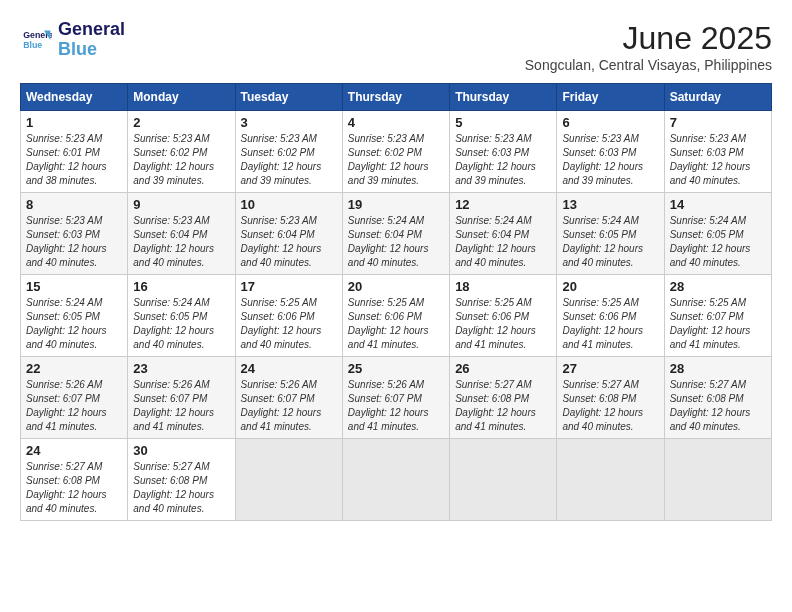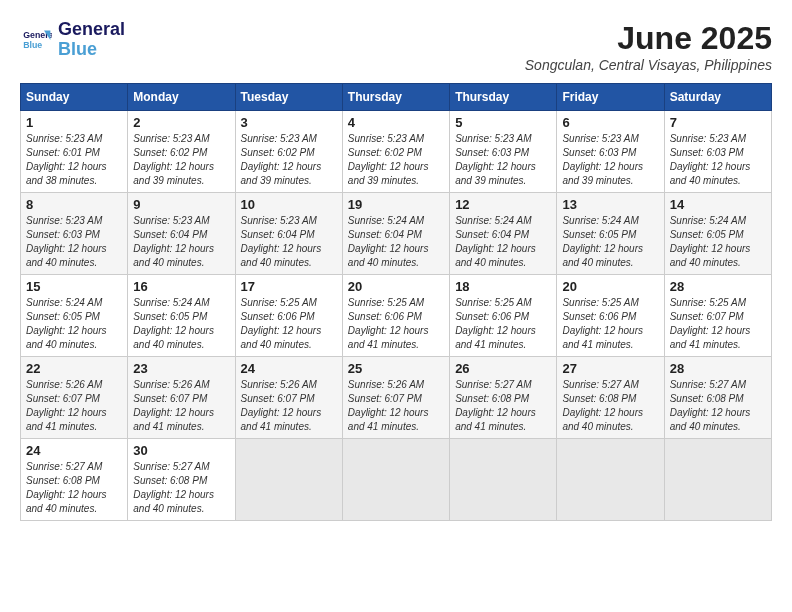--- a/index.html
+++ b/index.html
@@ -32,27 +32,26 @@
     .logo-icon {
       width: 32px;
       height: 32px;
       margin-right: 6px;
     }
     .title-area {
       text-align: right;
     }
     .month-title {
       font-size: 32px;
-      font-weight: bold;
+      font-weight: normal;
       color: #222;
     }
     .subtitle {
       font-size: 14px;
       color: #444;
-      font-style: italic;
     }
     table {
       width: 100%;
       border-collapse: collapse;
       font-size: 10.5px;
     }
     thead tr th {
       background: #2255a4;
       color: #fff;
       padding: 6px 5px;
@@ -113,21 +112,21 @@
   </div>
   <div class="title-area">
     <div class="month-title">June 2025</div>
     <div class="subtitle">Songculan, Central Visayas, Philippines</div>
   </div>
 </div>
 
 <table>
   <thead>
     <tr>
-      <th>Sunday</th>
+      <th>Wednesday</th>
       <th>Monday</th>
       <th>Tuesday</th>
       <th>Thursday</th>
       <th>Thursday</th>
       <th>Friday</th>
       <th>Saturday</th>
     </tr>
   </thead>
   <tbody id="calendar-body">
   <tr>

